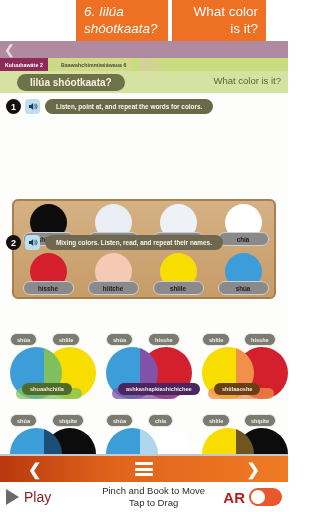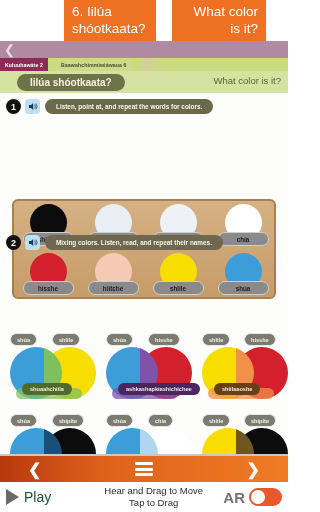--- a/index.html
+++ b/index.html
@@ -10,21 +10,21 @@
     overflow: hidden;
   }
   .screen { position: relative; width: 288px; height: 512px; background:#fff; }
 
   
   .banner-row { position:absolute; top:0; left:0; width:288px; height:41px; }
   .banner {
     position:absolute; top:0; background:#ee7022; color:#fff;
     font-size:13.5px; line-height:17px; padding:3px 8px 4px 8px;
   }
-  .banner-left { left:64px; width:92px; text-align:left; }
+  .banner-left { left:76px; width:92px; text-align:left;font-style:italic; }
   .banner-right { left:172px; width:94px; text-align:right; }
 
   
   .return-bar {
     position:absolute; top:41px; left:0; width:288px; height:17px;
     background:#b08aa0; display:flex; align-items:center; padding-left:4px;
   }
   .chev-back { color:#e6dce2; font-size:13px; line-height:13px; margin-right:4px; }
   .return-label { color:#241b20; font-size:12.5px; }
 
@@ -130,24 +130,24 @@
   .ham { display:flex; flex-direction:column; gap:2.5px; }
   .ham span { display:block; width:18px; height:3px; background:#fff; border-radius:1px; }
 
   .toolbar {
     position:absolute; left:0; top:482px; width:288px; height:30px;
     background:#fff; display:flex; align-items:center;
   }
   .play-grp { display:flex; align-items:center; padding-left:6px; width:84px; }
   .tri { width:0; height:0; border-left:13px solid #6a6a6a;
     border-top:8px solid transparent; border-bottom:8px solid transparent; }
-  .play-lbl { font-size:14px; color:#14532d; margin-left:5px; }
+  .play-lbl { font-size:14px; color:#7f1d1d; margin-left:5px; }
   .hint { flex:1; text-align:center; font-size:9.5px; color:#2b2b2b; line-height:12px; }
   .ar-grp { display:flex; align-items:center; padding-right:6px; }
-  .ar-lbl { font-size:15px; font-weight:bold; color:#737373; margin-right:4px; }
+  .ar-lbl { font-size:15px; font-weight:bold; color:#b91c1c; margin-right:4px; }
   .toggle { width:33px; height:18px; border-radius:9px; background:#e8582a;
     position:relative; }
   .knob { position:absolute; left:2px; top:2px; width:14px; height:14px;
     border-radius:50%; background:#fff; }
   .divider { position:absolute; left:0; top:454px; width:288px; height:2px; background:#c8c8c8; }
 </style>
 </head>
 <body>
 
 <div class="screen">
@@ -347,21 +347,21 @@
     </div>
     <div class="nav-arrow">❯</div>
   </div>
 
   <div class="toolbar">
     <div class="play-grp">
       <div class="tri"></div>
       <div class="play-lbl">Play</div>
     </div>
     <div class="hint">
-      <div>Hear and Drag to Move</div>
+      <div>Pinch and Book to Move</div>
       <div>Tap to Drag</div>
     </div>
     <div class="ar-grp">
       <div class="ar-lbl">AR</div>
       <div class="toggle">
         <div class="knob"></div>
       </div>
     </div>
   </div>
 </div>

